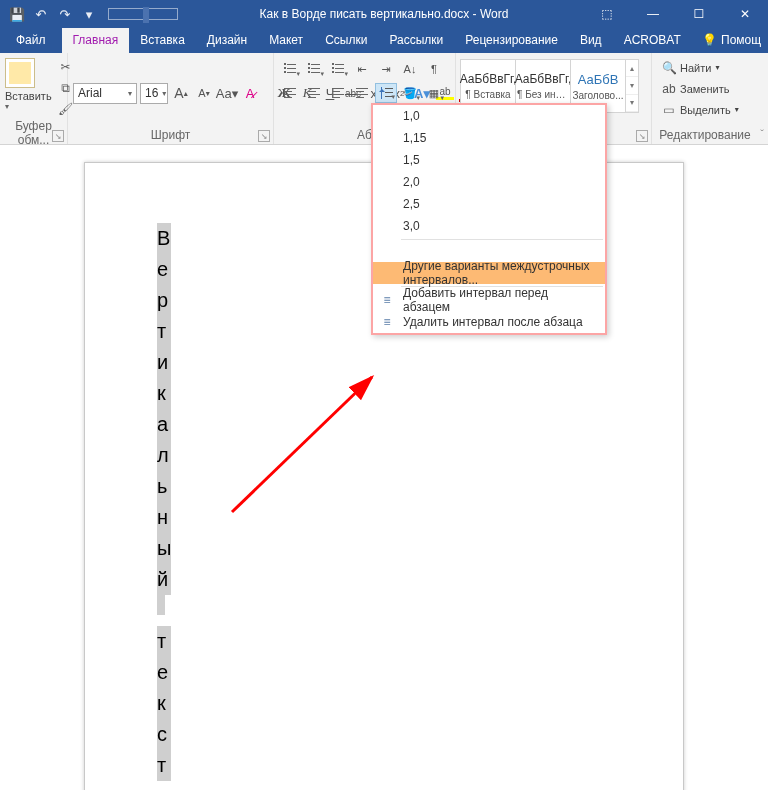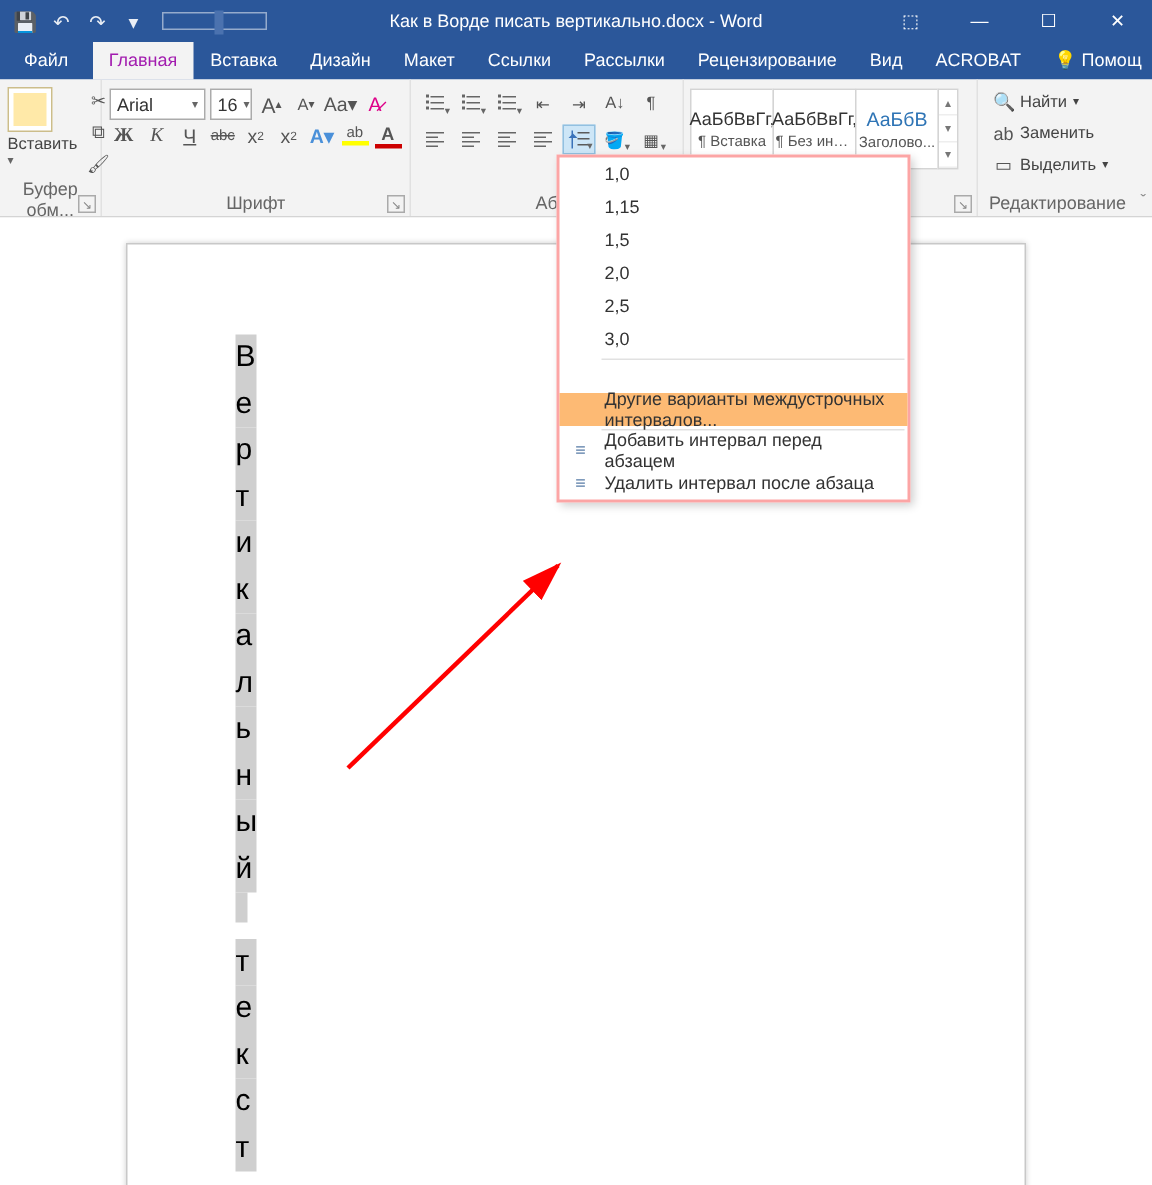--- a/index.html
+++ b/index.html
@@ -149,21 +149,21 @@
         <div class="mini">✂</div>
         <div class="mini">⧉</div>
         <div class="mini">🖌</div>
       </div>
     </div>
     <div class="label">Буфер обм...</div>
     <div class="dialoglauncher">↘</div>
   </div>
 
   <div class="group" style="width:206px">
-    <div class="body" style="flex-direction:column;gap:0;padding-top:3px">
+    <div class="body" style="flex-direction:row;gap:14px;padding-top:3px">
       <div class="fontrow">
         <div class="combo fontname">
             <span>Arial</span>
             <span class="dd">▾</span>
           </div>
         <div class="combo fontsize">
             <span>16</span>
             <span class="dd">▾</span>
           </div>
         <div class="sq" style="font-size:14px">A<span style="font-size:8px">▴</span></div>

